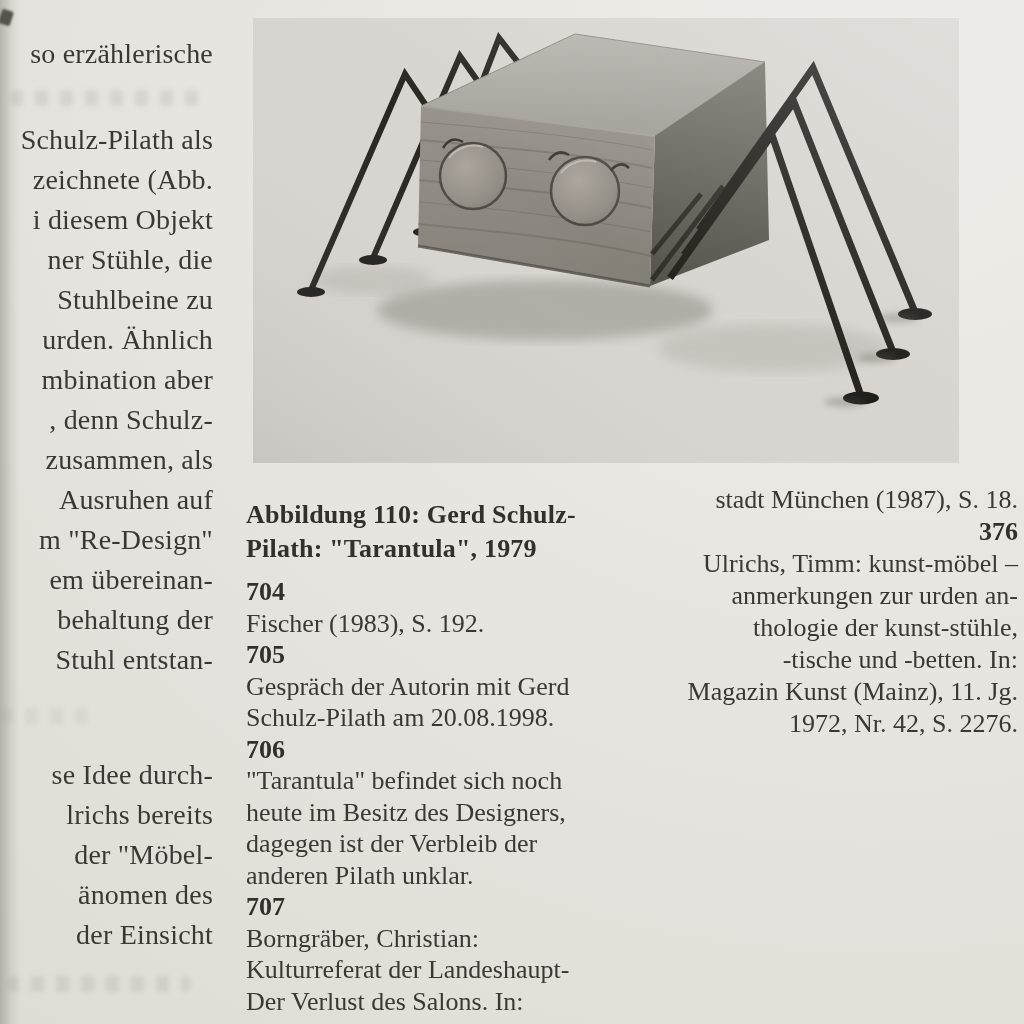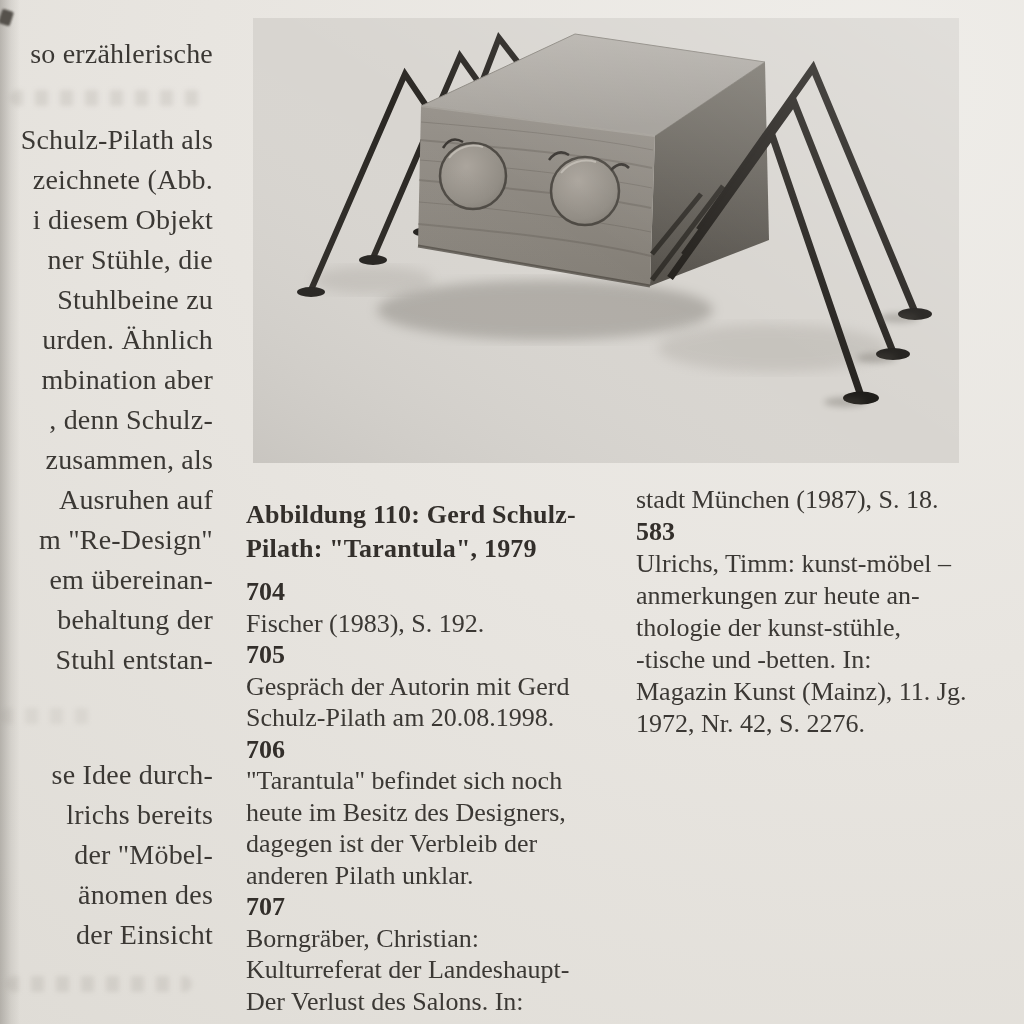--- a/index.html
+++ b/index.html
@@ -34,21 +34,21 @@
   }
   .photo svg{display:block;width:100%;height:100%;}
   
   .caption-col{position:absolute;left:246px;top:498px;width:378px;}
   .caption-line{font-weight:bold;font-size:26px;line-height:34px;white-space:nowrap;color:#332f2b;letter-spacing:.2px;}
   .fn-list{margin-top:10px;}
   .fn-num{font-weight:bold;font-size:26px;line-height:31.5px;color:#332f2b;}
   .fn-line{font-size:26px;line-height:31.5px;white-space:nowrap;color:#3b3834;}
   
   .right-col{position:absolute;left:636px;top:484px;width:382px;}
-  .right-col .fn-num,.right-col .fn-line{line-height:32px;}
+  .right-col .fn-num,.right-col .fn-line{line-height:32px;text-align:right;}
   
   .ghost{
     position:absolute;height:16px;border-radius:8px;
     background:repeating-linear-gradient(90deg, rgba(138,132,124,.30) 0 13px, rgba(138,132,124,0) 13px 25px);
     filter:blur(2.5px);opacity:.55;pointer-events:none;
   }
   .ghost-1{left:10px;top:90px;width:195px;}
   .ghost-2{left:0px;top:708px;width:92px;opacity:.35;}
   .ghost-3{left:6px;top:976px;width:186px;}
 </style>
@@ -215,23 +215,23 @@
         <div class="fn-line">Kulturreferat der Landeshaupt-</div>
         <div class="fn-line">Der Verlust des Salons. In:</div>
       </div>
   </div>
 
   <div class="right-col">
     <div>
         <div class="fn-line">stadt München (1987), S. 18.</div>
       </div>
     <div>
-        <div class="fn-num">583</div>
+        <div class="fn-num">376</div>
         <div class="fn-line">Ulrichs, Timm: kunst-möbel –</div>
-        <div class="fn-line">anmerkungen zur heute an-</div>
+        <div class="fn-line">anmerkungen zur urden an-</div>
         <div class="fn-line">thologie der kunst-stühle,</div>
         <div class="fn-line">-tische und -betten. In:</div>
         <div class="fn-line">Magazin Kunst (Mainz), 11. Jg.</div>
         <div class="fn-line">1972, Nr. 42, S. 2276.</div>
       </div>
   </div>
 
 </div>
 
 </body></html>

